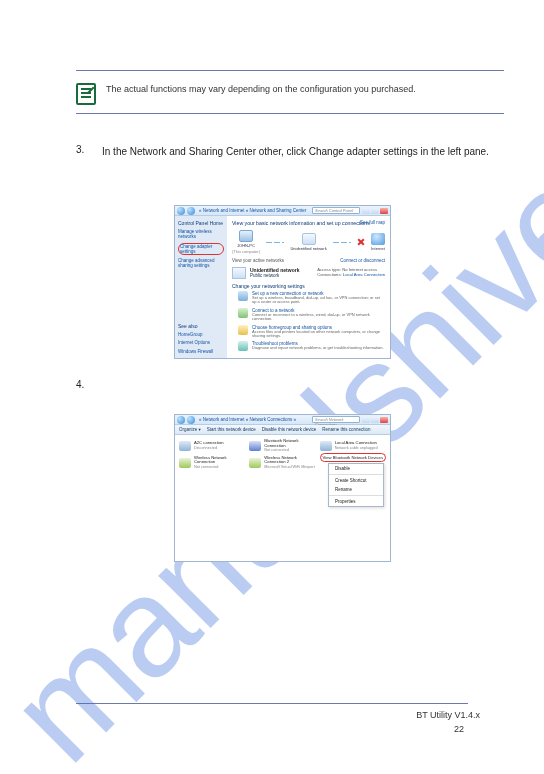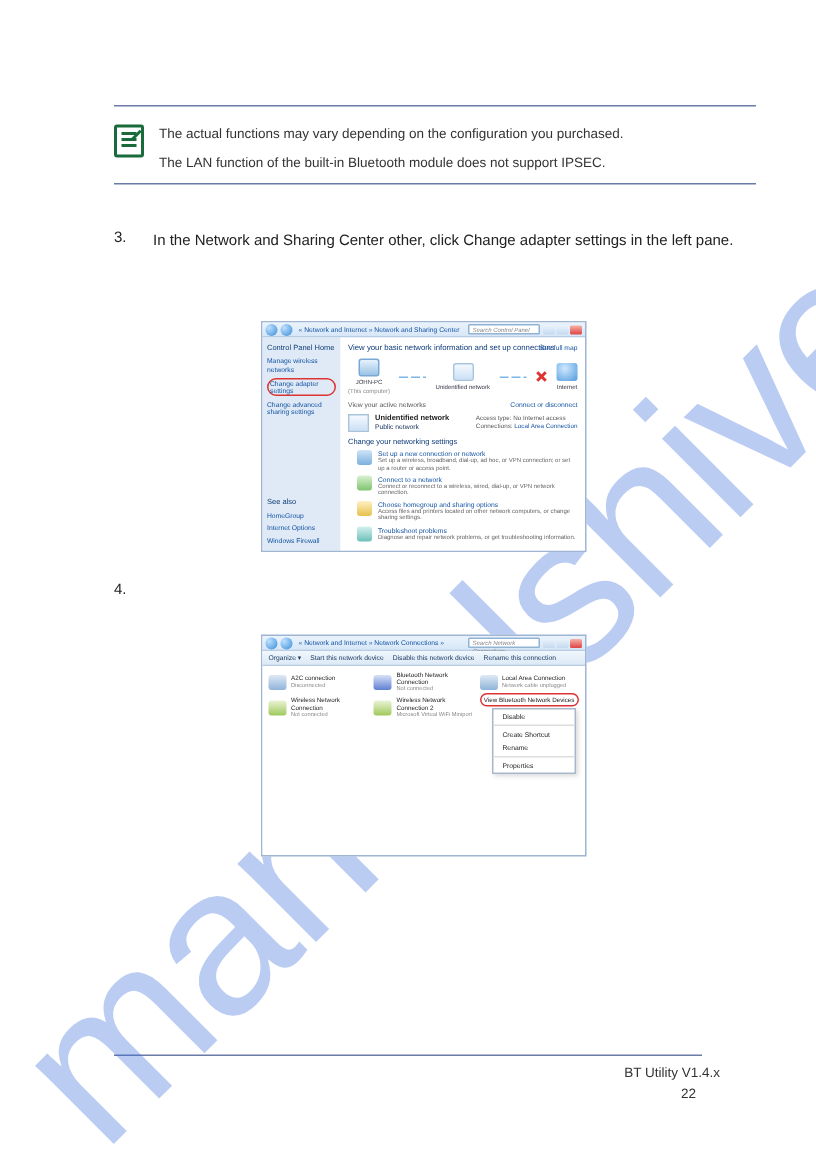--- a/index.html
+++ b/index.html
@@ -132,21 +132,20 @@
 
 <div class="watermark">manualshive.com</div>
 
 <div class="page">
   <div class="hr-line"></div>
 
   <div class="note-box">
     <div class="note-icon"></div>
     <div class="note-text">
       <div class="mb">The actual functions may vary depending on the configuration you purchased.</div>
-      <div>The LAN function of the built-in Bluetooth module does not support IPSEC.</div>
     </div>
   </div>
 
   <div class="hr-line"></div>
 
   <div class="step-row">
     <div class="step-num">3.</div>
     <div class="step-text">In the Network and Sharing Center other, click Change adapter settings in the left pane.</div>
   </div>
 </div>

